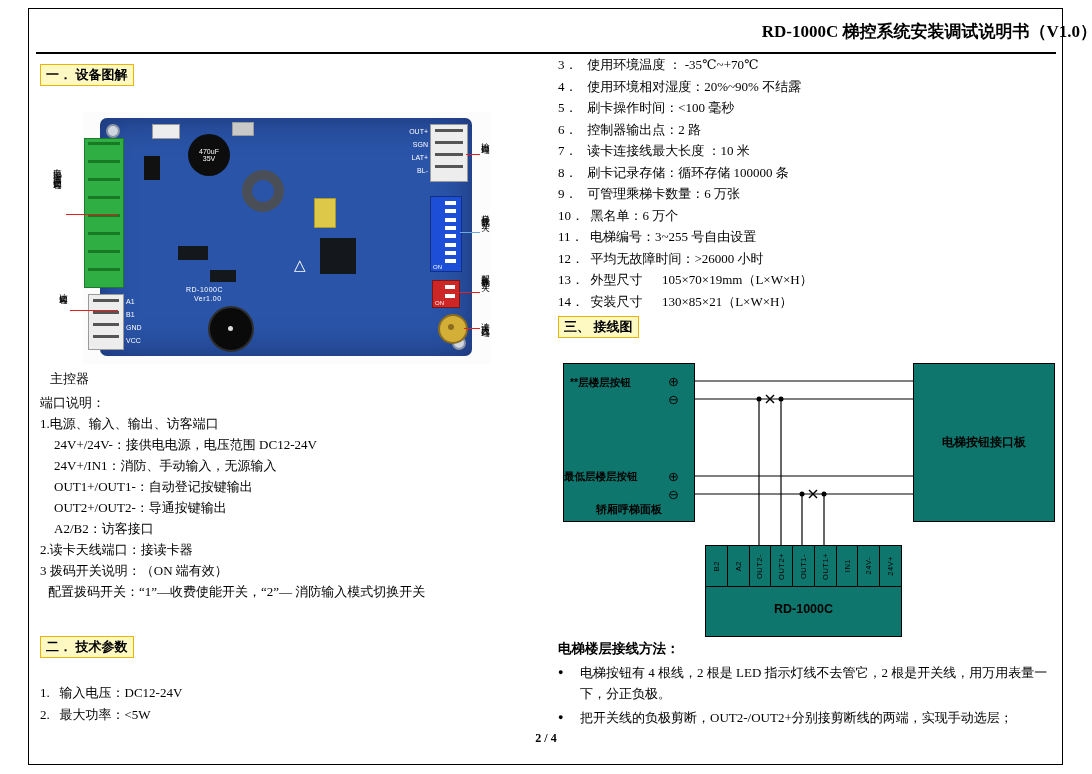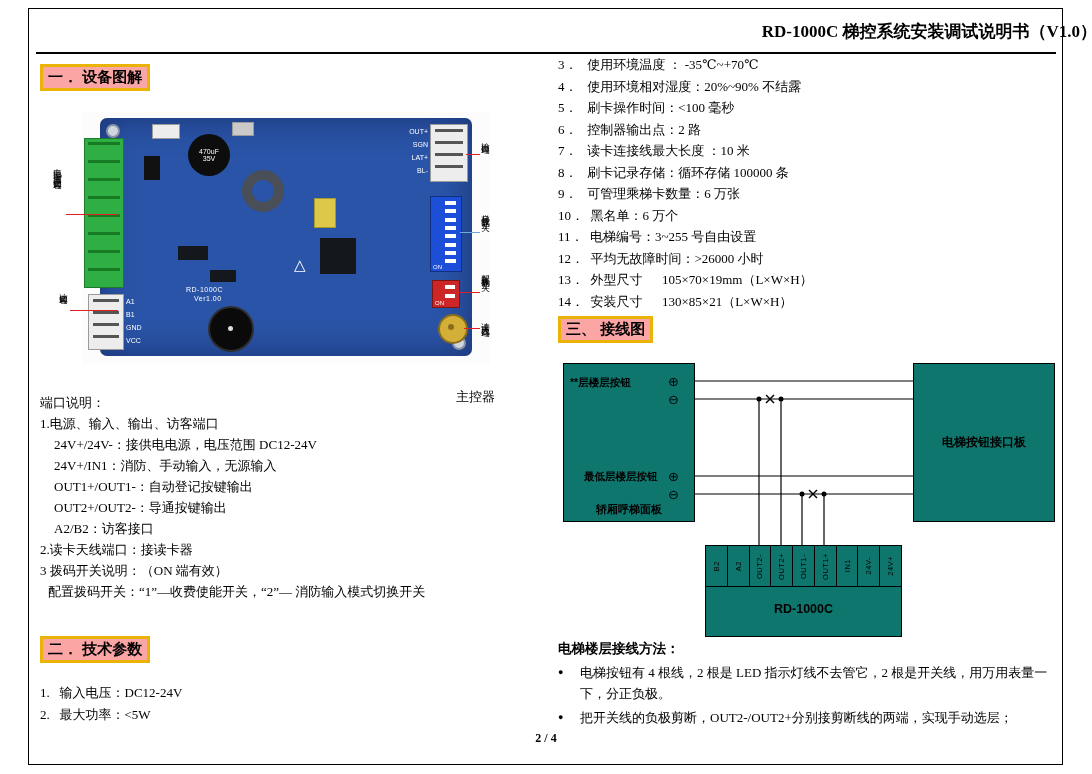--- a/index.html
+++ b/index.html
@@ -2,22 +2,22 @@
 <html><head>
 <meta charset="utf-8">
 <style>
   html,body{margin:0;padding:0;background:#fff;}
   body{position:relative;width:1092px;height:774px;overflow:hidden;
        font-family:"Liberation Serif","DejaVu Serif",serif;color:#000;}
   .abs{position:absolute;}
   .page-border{left:28px;top:8px;width:1033px;height:755px;border:1px solid #000;}
   .doc-title{left:5px;top:20px;width:100%;text-align:right;font-size:17px;font-weight:bold;}
   .title-rule{left:36px;top:52px;width:1020px;border-top:2px solid #000;height:0;}
-  .sec-heading{font-family:"Liberation Sans","DejaVu Sans",sans-serif;font-weight:bold;font-size:15px;
-               border:3px solid #eab308;padding:1px 5px;display:inline-block;background:#fca5a5;}
+  .sec-heading{font-family:"Liberation Sans","DejaVu Sans",sans-serif;font-weight:bold;font-size:13px;
+               border:1px solid #eab308;padding:1px 5px;display:inline-block;background:#fef9c3;}
   
   .figure{left:50px;top:112px;width:445px;height:266px;}
   .photo{position:absolute;left:32px;top:0;width:408px;height:252px;background:#fcfcfc;}
   .board{position:absolute;left:18px;top:6px;width:372px;height:238px;background:#2a54a8;border-radius:7px;
          box-shadow:inset 0 0 34px rgba(0,0,30,.4);}
   .hole{position:absolute;width:10px;height:10px;border-radius:50%;background:#cfd6e0;border:2px solid #8a93a3;}
   .term-green{position:absolute;left:2px;top:26px;width:38px;height:148px;background:#2fae44;border:1px solid #1d7a2e;}
   .term-green .slots{position:absolute;inset:3px;background:repeating-linear-gradient(180deg,rgba(0,70,0,.5) 0 3px,transparent 3px 18px);}
   .conn{position:absolute;background:#ededed;border:1px solid #9a9a9a;}
   .conn .pins{position:absolute;inset:4px;background:repeating-linear-gradient(180deg,#555 0 3px,transparent 3px 12px);}
@@ -37,21 +37,21 @@
   .dip-red{position:absolute;left:350px;top:168px;width:26px;height:26px;background:#cc2626;border:1px solid #7d1414;}
   .dip-red .tg{position:absolute;left:12px;top:4px;width:10px;height:18px;
                background:repeating-linear-gradient(180deg,#fff 0 4px,transparent 4px 9px);}
   .on-lab{position:absolute;left:2px;bottom:1px;color:#fff;font:6px "Liberation Sans",sans-serif;}
   .antenna{position:absolute;left:356px;top:202px;width:26px;height:26px;border-radius:50%;background:#d4af37;border:2px solid #8a6d1d;}
   .antenna::after{content:"";position:absolute;left:8px;top:8px;width:6px;height:6px;border-radius:50%;background:#8a6d1d;}
   .pinlab{position:absolute;color:#fff;font:7px "Liberation Sans",sans-serif;width:28px;}
   .vlabel{position:absolute;writing-mode:vertical-rl;font:8.5px "Liberation Sans",sans-serif;letter-spacing:1.5px;}
   .callout{position:absolute;height:0;border-top:1px solid #e02020;}
   .callout.blue{border-top-color:#6fa8dc;}
-  .fig-caption{left:50px;top:370px;width:445px;text-align:right;font-size:13px;margin-top:18px;}
+  .fig-caption{left:50px;top:370px;width:445px;text-align:left;font-size:13px;}
   
   .ports{left:40px;top:392px;width:480px;font-size:13px;}
   .ports div{line-height:21px;}
   .ind1{padding-left:14px;}
   .ind2{padding-left:8px;}
   .tech-left{left:40px;top:682px;width:300px;}
   .tech-right{left:558px;top:54px;width:500px;}
   .tech-line{white-space:pre;font-size:13px;line-height:21.5px;}
   
   .diagram{left:555px;top:355px;width:505px;height:285px;}
@@ -210,21 +210,21 @@
     <circle cx="204" cy="44" r="2.5" fill="#000"></circle>
     <circle cx="226" cy="44" r="2.5" fill="#000"></circle>
     <circle cx="247" cy="139" r="2.5" fill="#000"></circle>
     <circle cx="269" cy="139" r="2.5" fill="#000"></circle>
   </svg>
 
   <div class="dbox" style="left:8px;top:8px;width:130px;height:157px;">
     <div class="dlab" style="left:6px;top:12px;">**层楼层按钮</div>
     <span class="pm" style="left:104px;top:11px;">⊕</span>
     <span class="pm" style="left:104px;top:29px;">⊖</span>
-    <div class="dlab" style="left:20px;top:106px;">最低层楼层按钮</div>
+    <div class="dlab" style="left:0;top:106px;">最低层楼层按钮</div>
     <span class="pm" style="left:104px;top:106px;">⊕</span>
     <span class="pm" style="left:104px;top:124px;">⊖</span>
     <div class="dcaption">轿厢呼梯面板</div>
   </div>
 
   <div class="dbox dbox-right" style="left:358px;top:8px;width:140px;height:157px;">
     <span>电梯按钮接口板</span>
   </div>
 
   <div class="dbox" style="left:150px;top:190px;width:195px;height:90px;">

